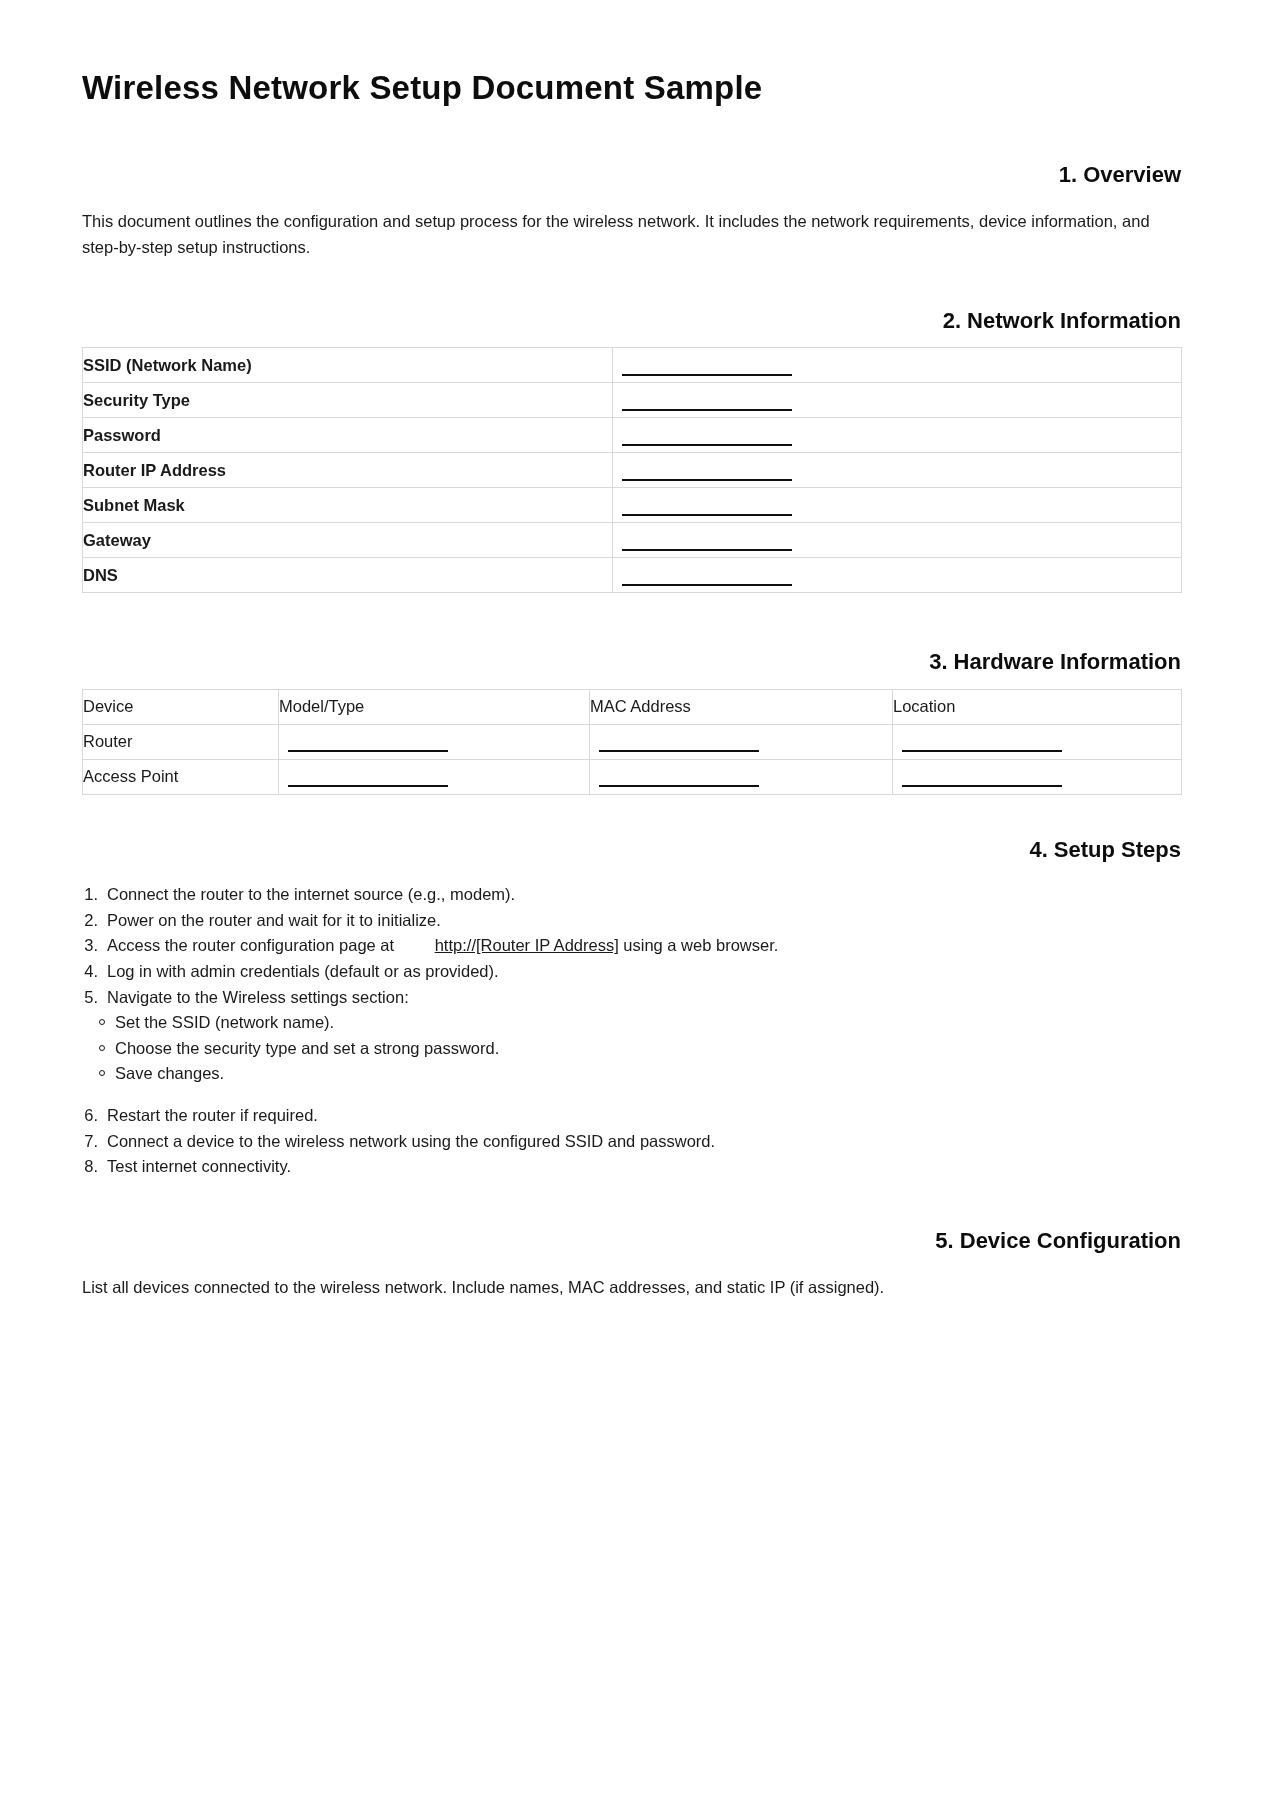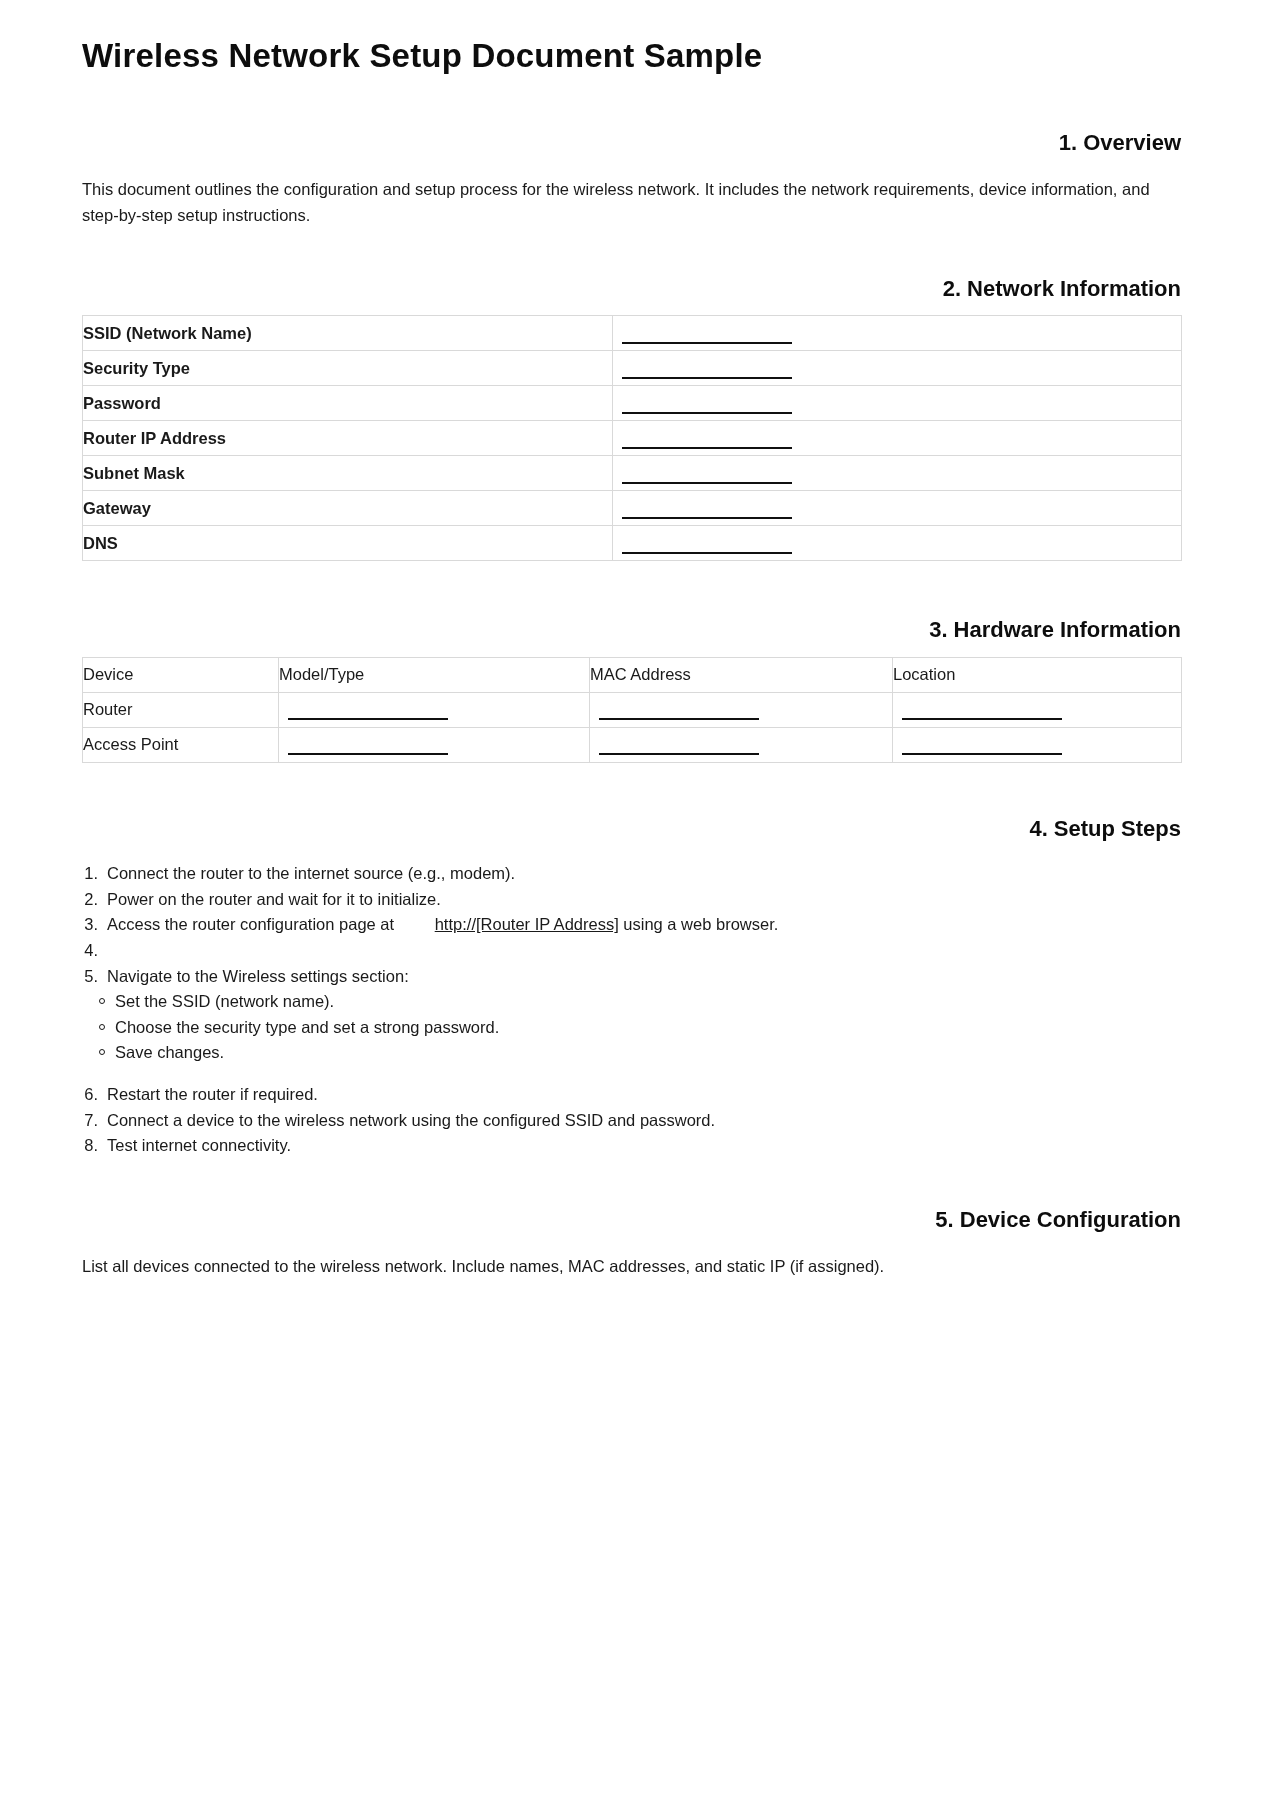--- a/index.html
+++ b/index.html
@@ -8,38 +8,38 @@
     position: relative;
     width: 1263px;
     height: 1820px;
     background: #ffffff;
     padding: 0 82px;
     overflow: hidden;
     font-family: "Liberation Sans", "DejaVu Sans", sans-serif;
     color: #1a1a1a;
   }
   .doc-title {
-    margin-top: 36px;
+    margin-top: 68px;
     font-size: 33px;
     line-height: 1.2;
     font-weight: bold;
     color: #0d0d0d;
     letter-spacing: 0.2px;
   }
   h2.section-heading {
     font-size: 22px;
     line-height: 1.2;
     font-weight: bold;
     color: #0d0d0d;
     text-align: right;
   }
   .h2-overview   { margin-top: 54px; }
   .h2-network    { margin-top: 48px; }
   .h2-hardware   { margin-top: 56px; }
-  .h2-setup      { margin-top: 53px; }
+  .h2-setup      { margin-top: 42px; }
   .h2-deviceconf { margin-top: 48px; }
   p.body-text {
     margin-top: 20px;
     font-size: 16.5px;
     line-height: 26px;
     color: #1a1a1a;
   }
   table.doc-table {
     margin-top: 13px;
     border-collapse: collapse;
@@ -225,20 +225,21 @@
     </li>
     <li>
       <div class="step-line">
         <span class="step-num">3.</span>
         <span><span>Access the router configuration page at </span><a class="step-link">http://[Router IP Address]</a><span> using a web browser.</span></span>
       </div>
     </li>
     <li>
       <div class="step-line">
         <span class="step-num">4.</span>
+        <span>Log in with admin credentials (default or as provided).</span>
       </div>
     </li>
     <li>
       <div class="step-line">
         <span class="step-num">5.</span>
         <span>Navigate to the Wireless settings section:</span>
       </div>
       <ul class="sub-list">
         <li>
           <span class="circle-bullet"></span>

